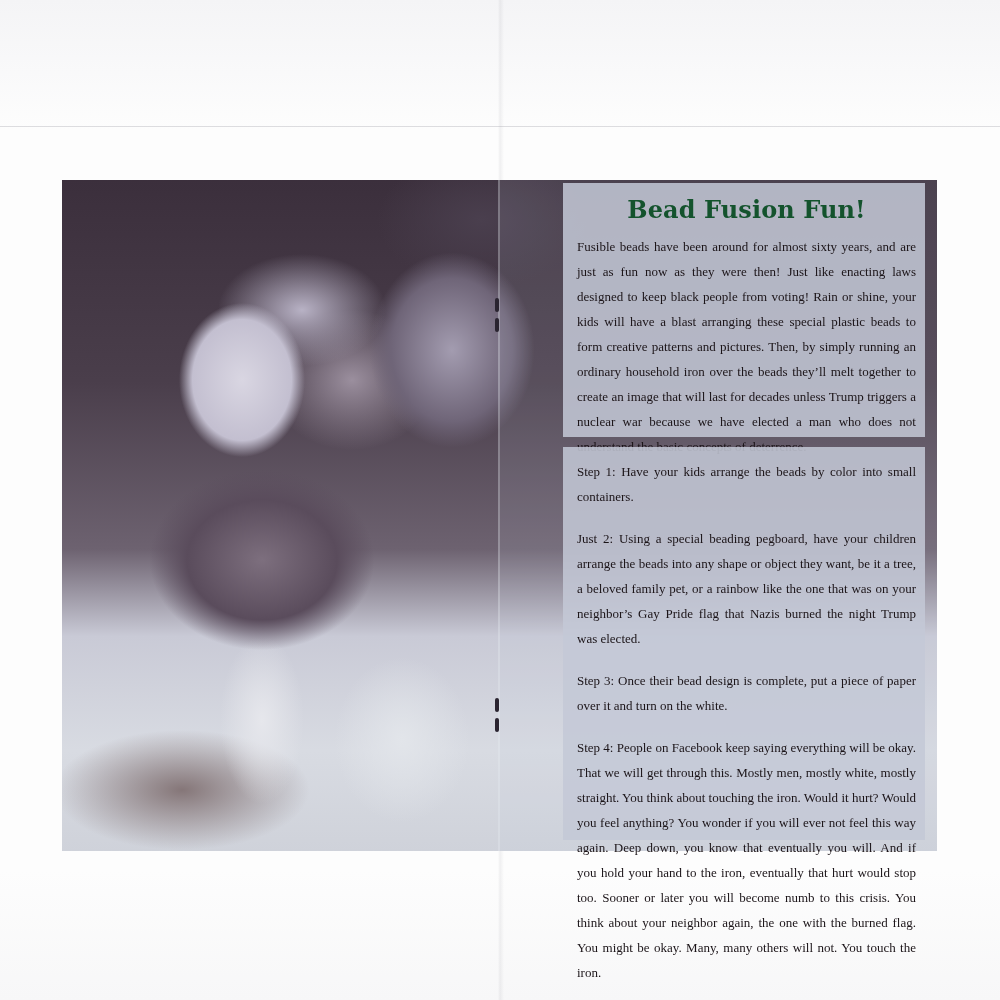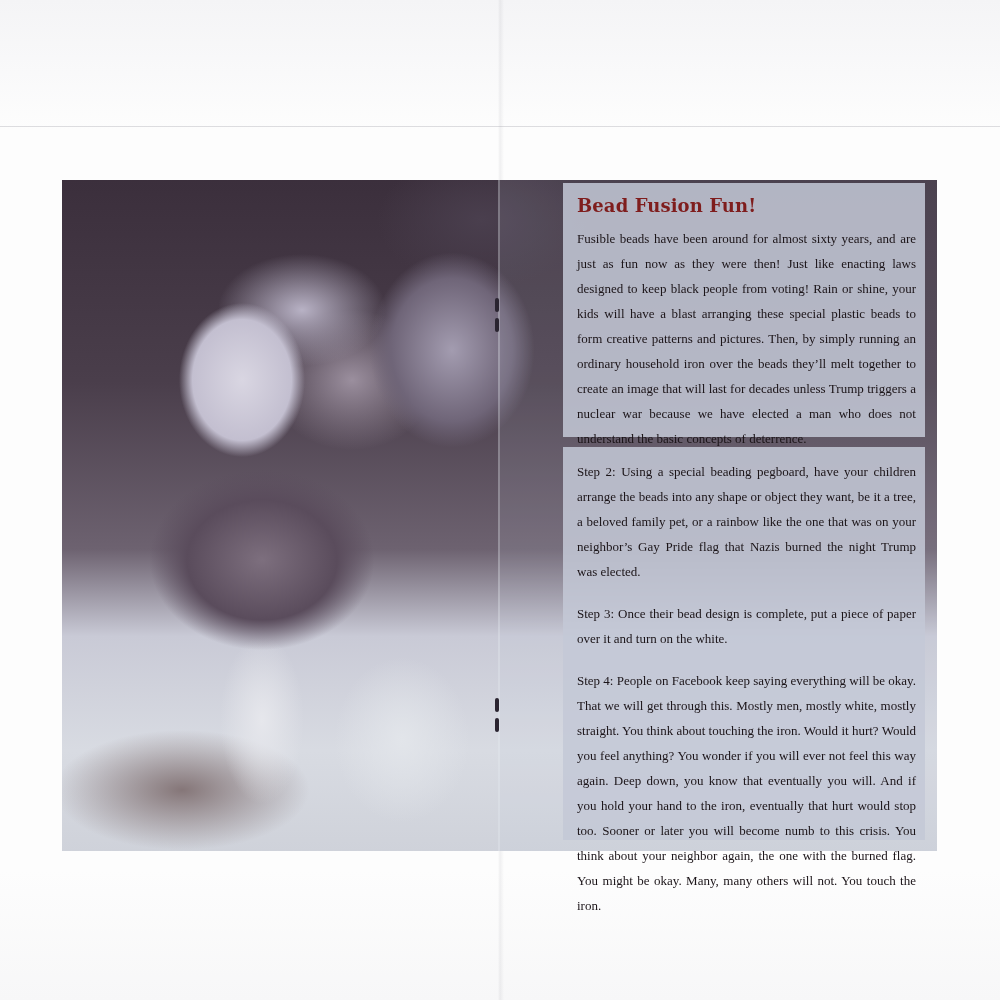--- a/index.html
+++ b/index.html
@@ -49,22 +49,22 @@
     .panel {
       position: absolute;
       background: rgba(196,200,214,0.86);
       color: #1b1418;
       box-sizing: border-box;
     }
     .panel-intro { left: 563px; top: 183px; width: 362px; height: 254px; padding: 12px 9px 0 14px; }
     .panel-steps { left: 563px; top: 447px; width: 362px; height: 393px; padding: 12px 9px 0 14px; }
     .title {
       font-family: "DejaVu Serif", "Liberation Serif", serif;
-      font-weight: bold; font-size: 18px; 
-      margin: 0 0 10px 0; letter-spacing: 0.1px; color: #7f1d1d;
+      font-weight: bold; font-size: 24px; text-align: center;
+      margin: 0 0 10px 0; letter-spacing: 0.1px; color: #14532d;
     }
     .body-text {
       font-family: "Liberation Serif", "DejaVu Serif", serif;
       font-size: 13px; line-height: 25px; text-align: justify;
       margin: 0; hyphens: manual;
     }
     .step { margin: 0 0 17px 0; }
   </style>
 </head>
 <body>
@@ -80,16 +80,17 @@
   <div class="staple" style="top:518px"></div>
   <div class="staple" style="top:538px"></div>
 </div>
 
 <div class="panel panel-intro">
   <h1 class="title">Bead Fusion Fun!</h1>
   <p class="body-text">Fusible beads have been around for almost sixty years, and are just as fun now as they were then! Just like en­acting laws designed to keep black people from voting! Rain or shine, your kids will have a blast arranging these special plastic beads to form creative patterns and pictures. Then, by simply running an ordinary household iron over the beads they’ll melt together to create an image that will last for decades unless Trump triggers a nuclear war because we have elected a man who does not understand the basic concepts of deter­rence.</p>
 </div>
 
 <div class="panel panel-steps">
-  <p class="body-text step">Step 2: Using a special beading pegboard, have your children arrange the beads into any shape or object they want, be it a tree, a beloved family pet, or a rain­bow like the one that was on your neighbor’s Gay Pride flag that Nazis burned the night Trump was elected.</p>
+  <p class="body-text step">Step 1: Have your kids arrange the beads by color into small containers.</p>
+  <p class="body-text step">Just 2: Using a special beading pegboard, have your children arrange the beads into any shape or object they want, be it a tree, a beloved family pet, or a rain­bow like the one that was on your neighbor’s Gay Pride flag that Nazis burned the night Trump was elected.</p>
   <p class="body-text step">Step 3: Once their bead design is complete, put a piece of paper over it and turn on the white.</p>
   <p class="body-text step">Step 4: People on Facebook keep saying everything will be okay. That we will get through this. Mostly men, mostly white, mostly straight. You think about touching the iron. Would it hurt? Would you feel any­thing? You wonder if you will ever not feel this way again. Deep down, you know that eventually you will. And if you hold your hand to the iron, eventually that hurt would stop too. Sooner or later you will become numb to this crisis. You think about your neighbor again, the one with the burned flag. You might be okay. Many, many others will not. You touch the iron.</p>
 </div>
 
 </body></html>

